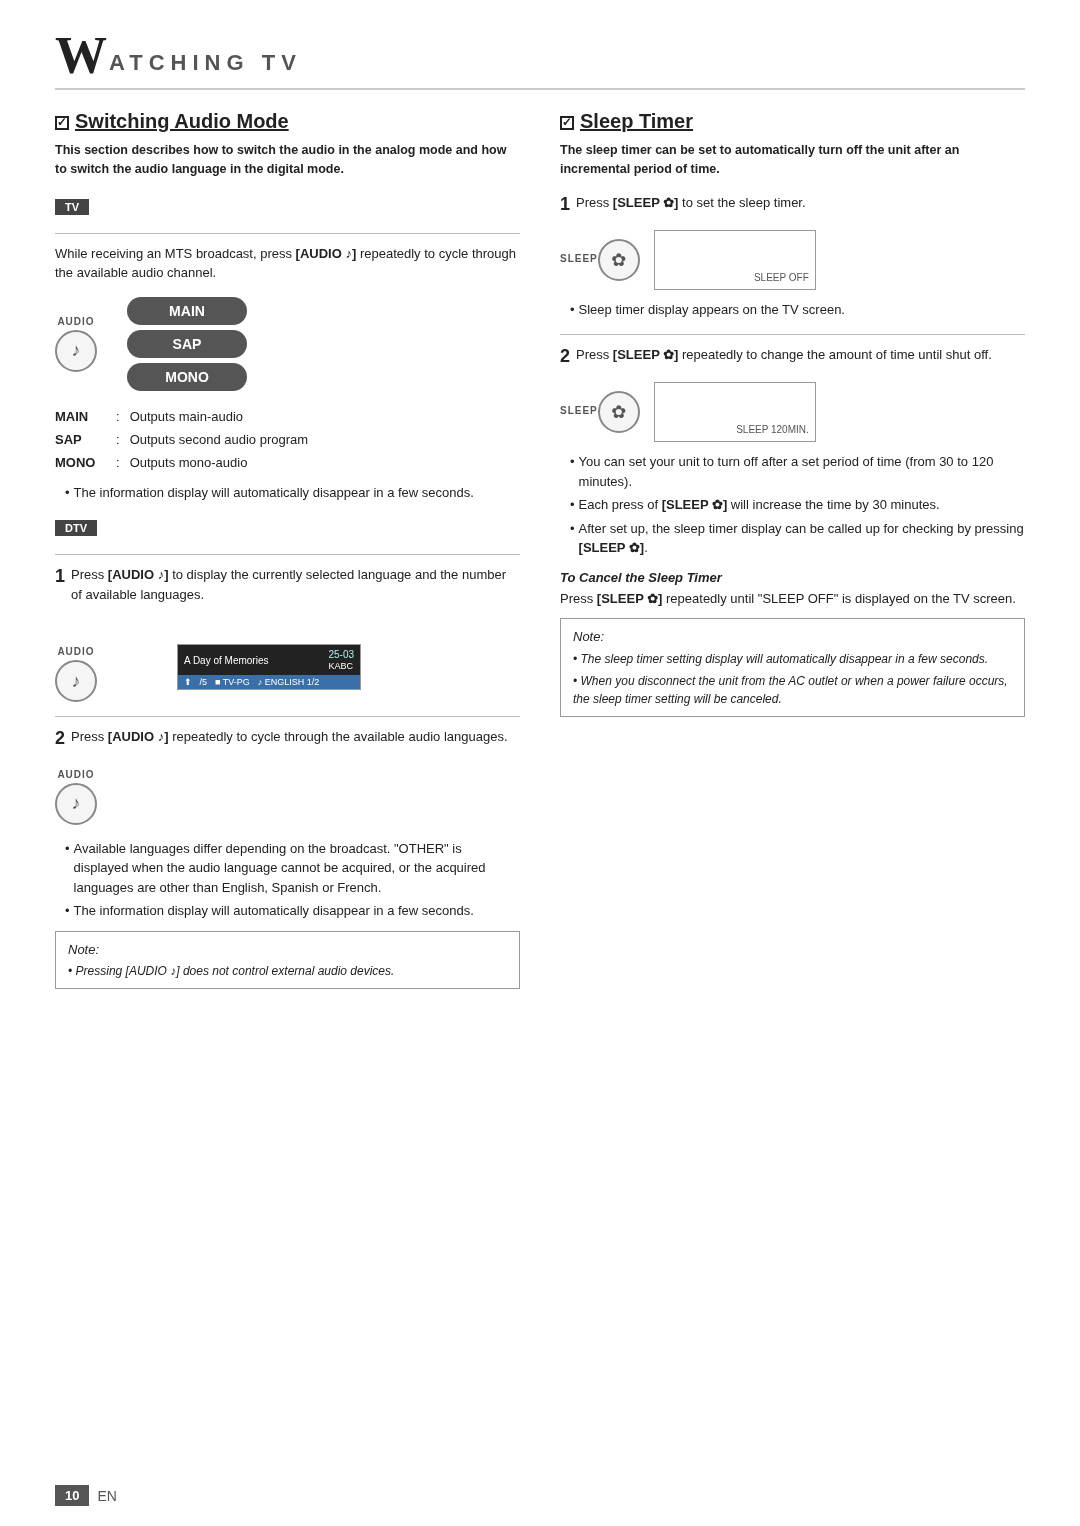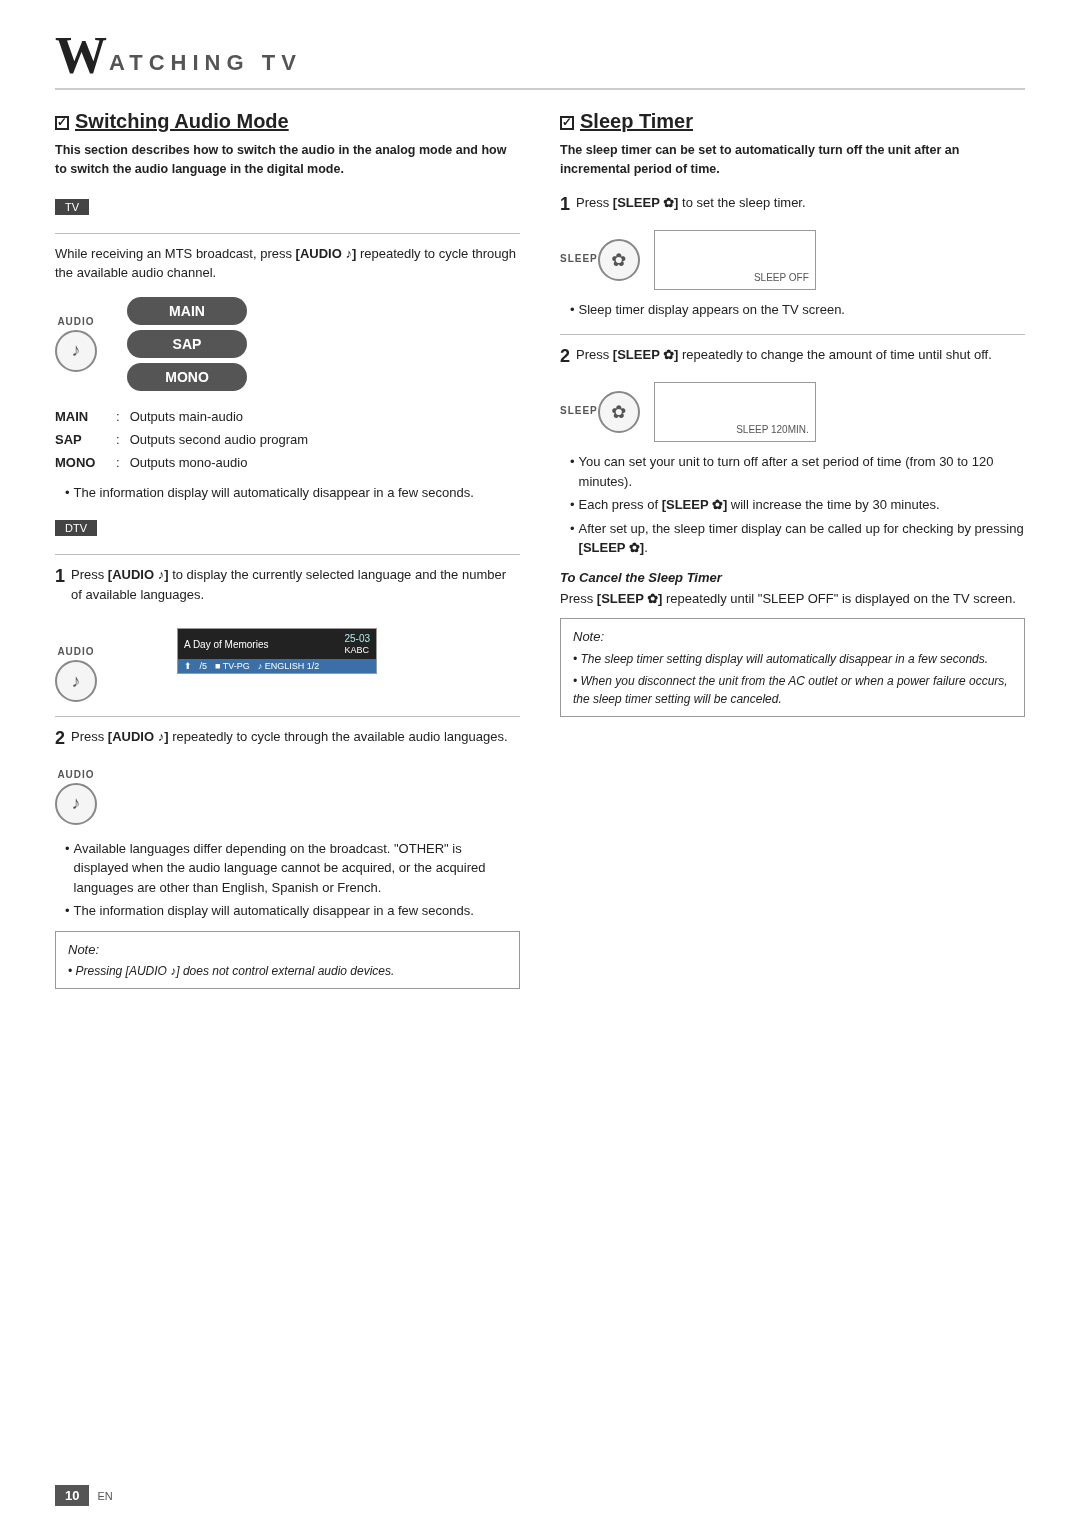--- a/index.html
+++ b/index.html
@@ -88,21 +88,21 @@
       line-height: 1.5;
       margin-bottom: 14px;
     }
 
     
     .mode-badge {
       display: inline-block;
       background: #444;
       color: #fff;
       font-size: 11px;
-      font-weight: normal;
+      font-weight: bold;
       padding: 2px 10px;
       margin-bottom: 8px;
       margin-top: 6px;
     }
 
     .step-text {
       font-size: 13px;
       line-height: 1.5;
       margin-bottom: 8px;
     }
@@ -198,22 +198,22 @@
       display: flex;
       gap: 4px;
     }
     .bullet-dot {
       flex-shrink: 0;
     }
 
     
     .dtv-screen {
       border: 1.5px solid #999;
-      width: 200px;
-      margin: 2px 0 10px 60px;
+      width: 184px;
+      margin: 18px 0 10px 60px;
       background: #a21caf;
     }
     .dtv-screen-inner {
       background: #222;
       color: #fff;
       font-size: 10px;
       padding: 4px 6px;
       display: flex;
       justify-content: space-between;
       align-items: center;
@@ -313,21 +313,21 @@
       gap: 8px;
     }
     .page-num-box {
       background: #555;
       color: #fff;
       font-size: 13px;
       font-weight: bold;
       padding: 3px 10px;
     }
     .page-lang {
-      font-size: 11px;
+      font-size: 14px;
       color: #555;
     }
 
     .cancel-title {
       font-style: italic;
       font-weight: bold;
       font-size: 13px;
       margin-top: 12px;
       margin-bottom: 4px;
     }

